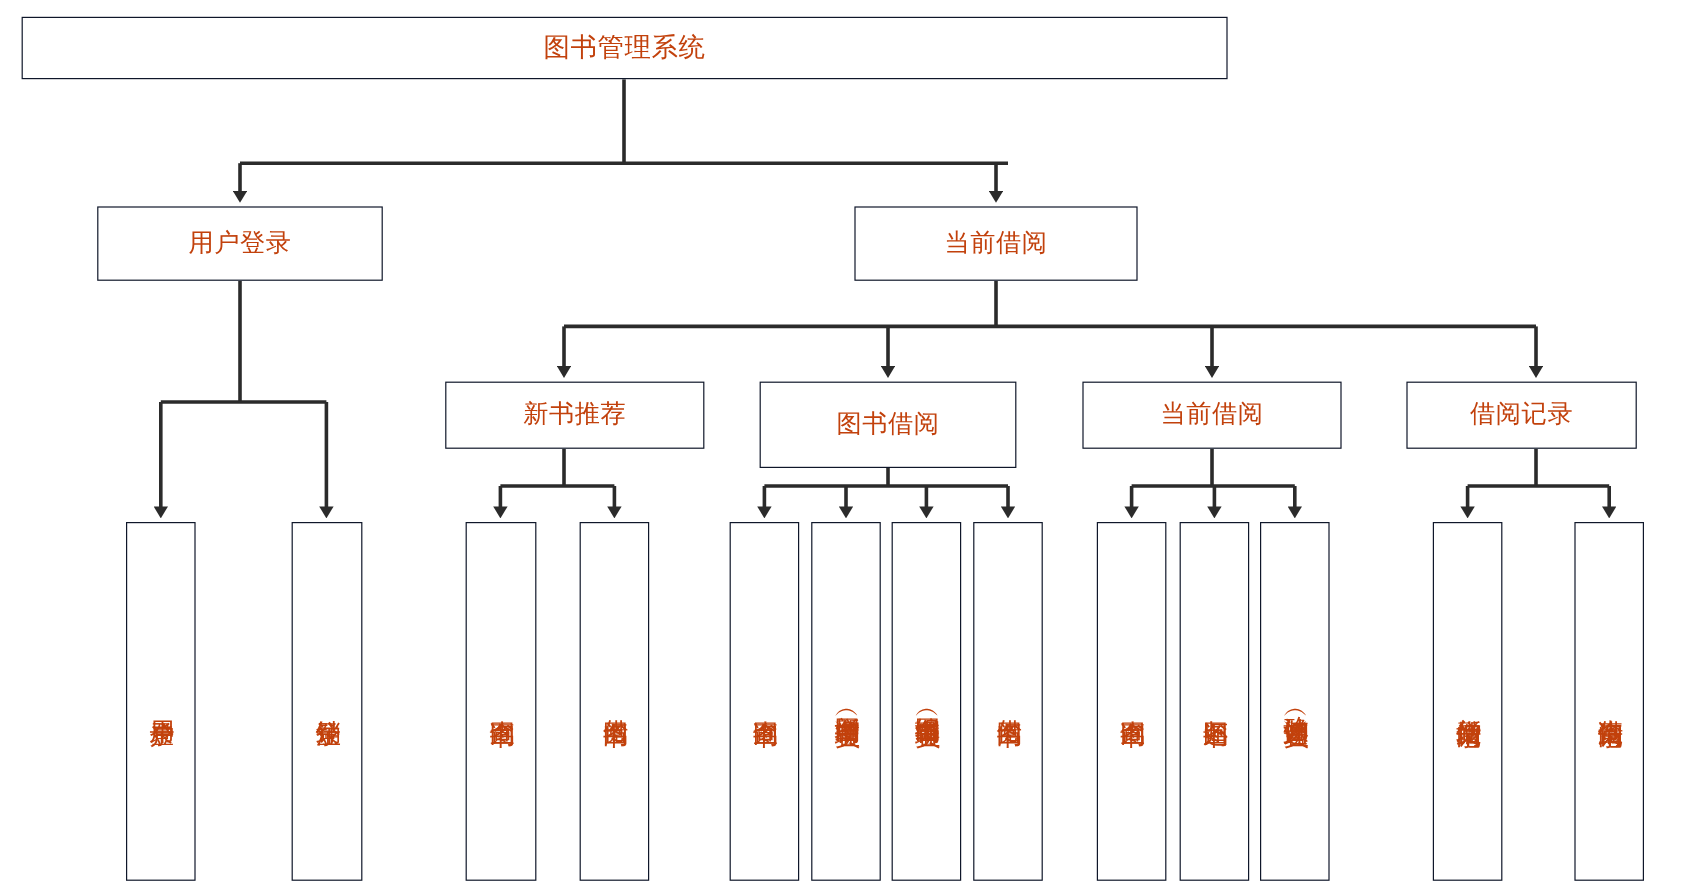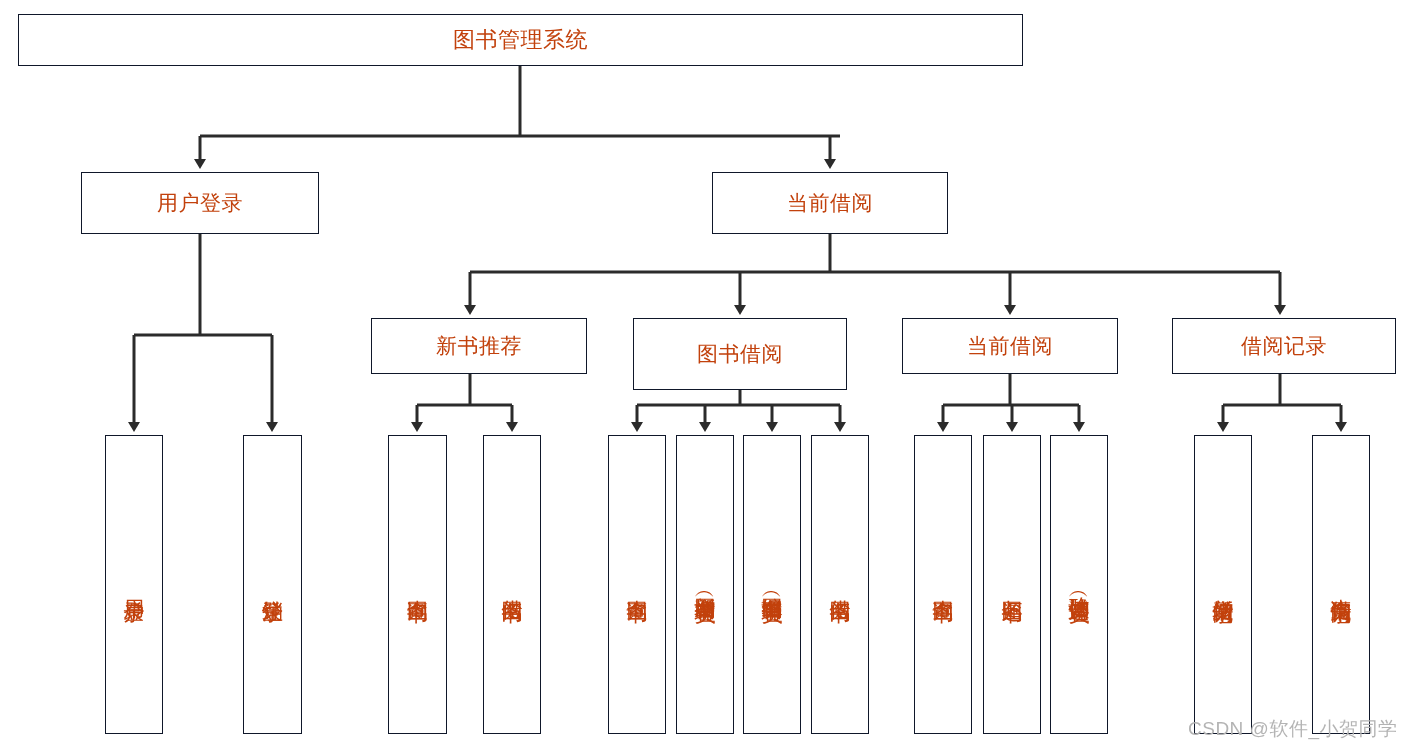--- a/index.html
+++ b/index.html
@@ -136,21 +136,21 @@
 
   <div class="node level2" style="left:371px; top:318px; width:216px; height:56px;">
     <span class="node-label">新书推荐</span>
   </div>
   <div class="node level2" style="left:633px; top:318px; width:214px; height:72px;">
     <span class="node-label">图书借阅</span>
   </div>
   <div class="node level2" style="left:902px; top:318px; width:216px; height:56px;">
     <span class="node-label">当前借阅</span>
   </div>
-  <div class="node level2" style="left:1172px; top:318px; width:224px; height:56px;">
+  <div class="node level2" style="left:1172px; top:318px; width:192px; height:56px;">
     <span class="node-label">借阅记录</span>
   </div>
 
   <div class="node leaf" style="left:105px; top:435px; width:58px; height:299px;">
     <span class="node-label">用户登录</span>
   </div>
   <div class="node leaf" style="left:243px; top:435px; width:59px; height:299px;">
     <span class="node-label">注销登录</span>
   </div>
   <div class="node leaf" style="left:388px; top:435px; width:59px; height:299px;">
@@ -180,15 +180,14 @@
   <div class="node leaf" style="left:1050px; top:435px; width:58px; height:299px;">
     <span class="node-label">确认归还（管理员）</span>
   </div>
   <div class="node leaf" style="left:1194px; top:435px; width:58px; height:299px;">
     <span class="node-label">新增借阅记录</span>
   </div>
   <div class="node leaf" style="left:1312px; top:435px; width:58px; height:299px;">
     <span class="node-label">查询借阅记录</span>
   </div>
 
-  <div class="watermark" style="left:1188px; top:716px;">CSDN @软件_小贺同学</div>
 
 </div>
 
 </body></html>

